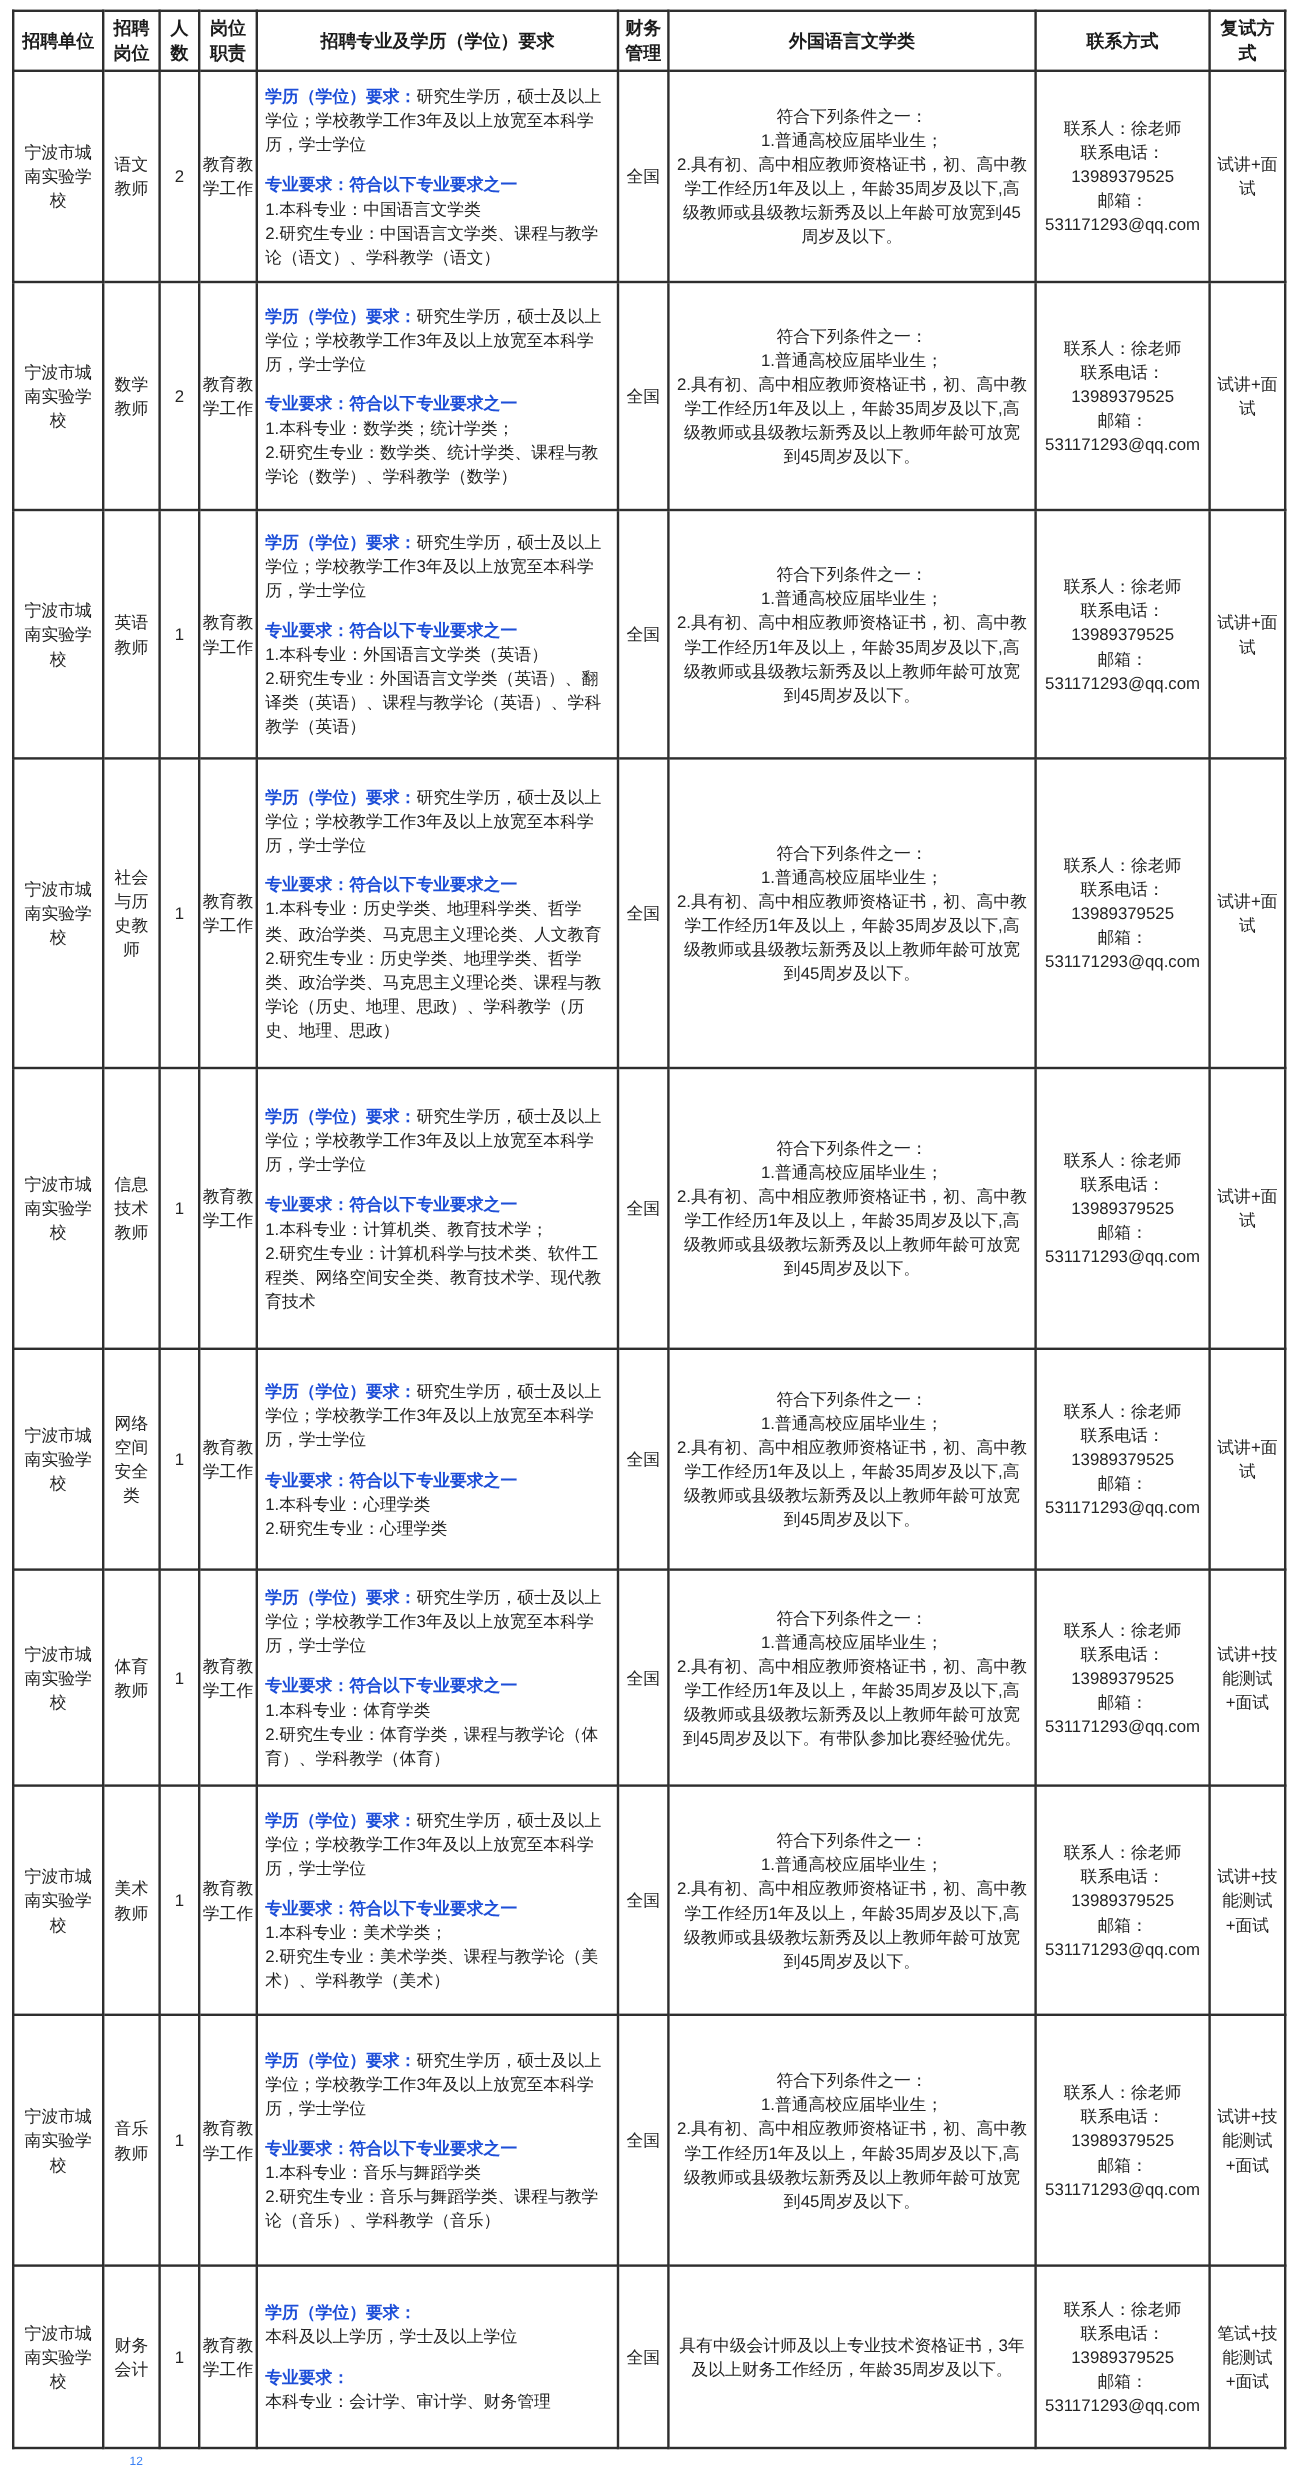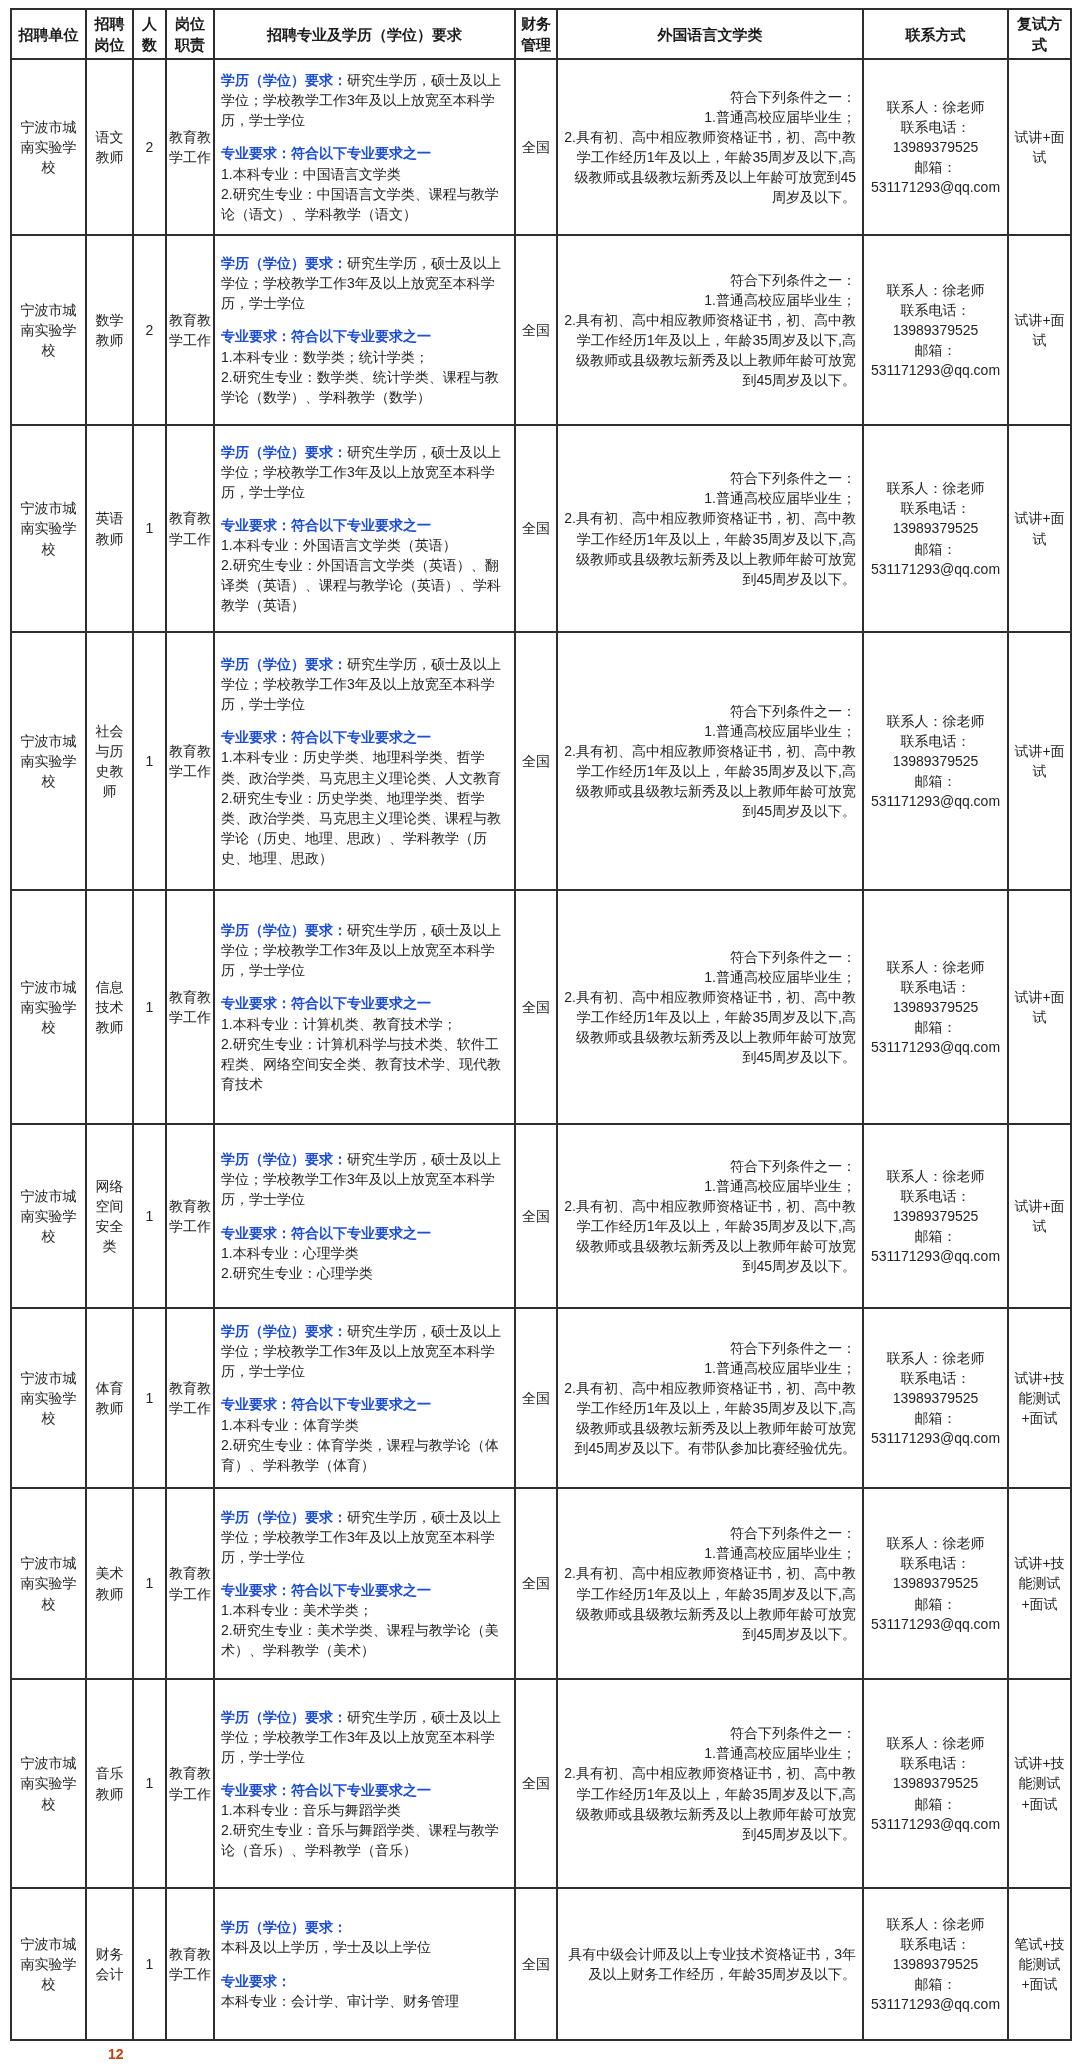--- a/index.html
+++ b/index.html
@@ -23,36 +23,35 @@
   thead tr{height:49px;}
   td{
     font-size:14px;line-height:1.43;color:#242424;
     padding:3px 2px;vertical-align:middle;text-align:center;
   }
   td.c-req{text-align:left;padding:5px 6px;}
   td.c-req p{margin:0;}
   td.c-req p.second{margin-top:13px;}
   td.c-req b{font-weight:700;color:#1d4ed8;}
   td.c-req span{white-space:pre-line;}
-  td.c-cond{text-align:right;padding:4px 6px;white-space:pre-line;}
+  td.c-cond{text-align:center;padding:4px 6px;white-space:pre-line;}
   td.c-contact{text-align:center;padding:4px 4px;white-space:pre-line;overflow-wrap:break-word;}
   tbody tr:nth-child(1){height:176px;}
   tbody tr:nth-child(2){height:190px;}
   tbody tr:nth-child(3){height:207px;}
   tbody tr:nth-child(4){height:258px;}
   tbody tr:nth-child(5){height:234px;}
   tbody tr:nth-child(6){height:184px;}
   tbody tr:nth-child(7){height:180px;}
   tbody tr:nth-child(8){height:191px;}
   tbody tr:nth-child(9){height:209px;}
   tbody tr:nth-child(10){height:152px;}
   .page-footer{
-    font-size:14px;color:#c2410c;
+    font-size:10px;color:#3b82f6;
     margin:5px 0 0 98px;
-    font-weight:bold;
   }
 </style>
 </head>
 <body>
 
 <div class="page">
   <table>
     <colgroup>
       <col style="width:75px">
         <col style="width:47px">

